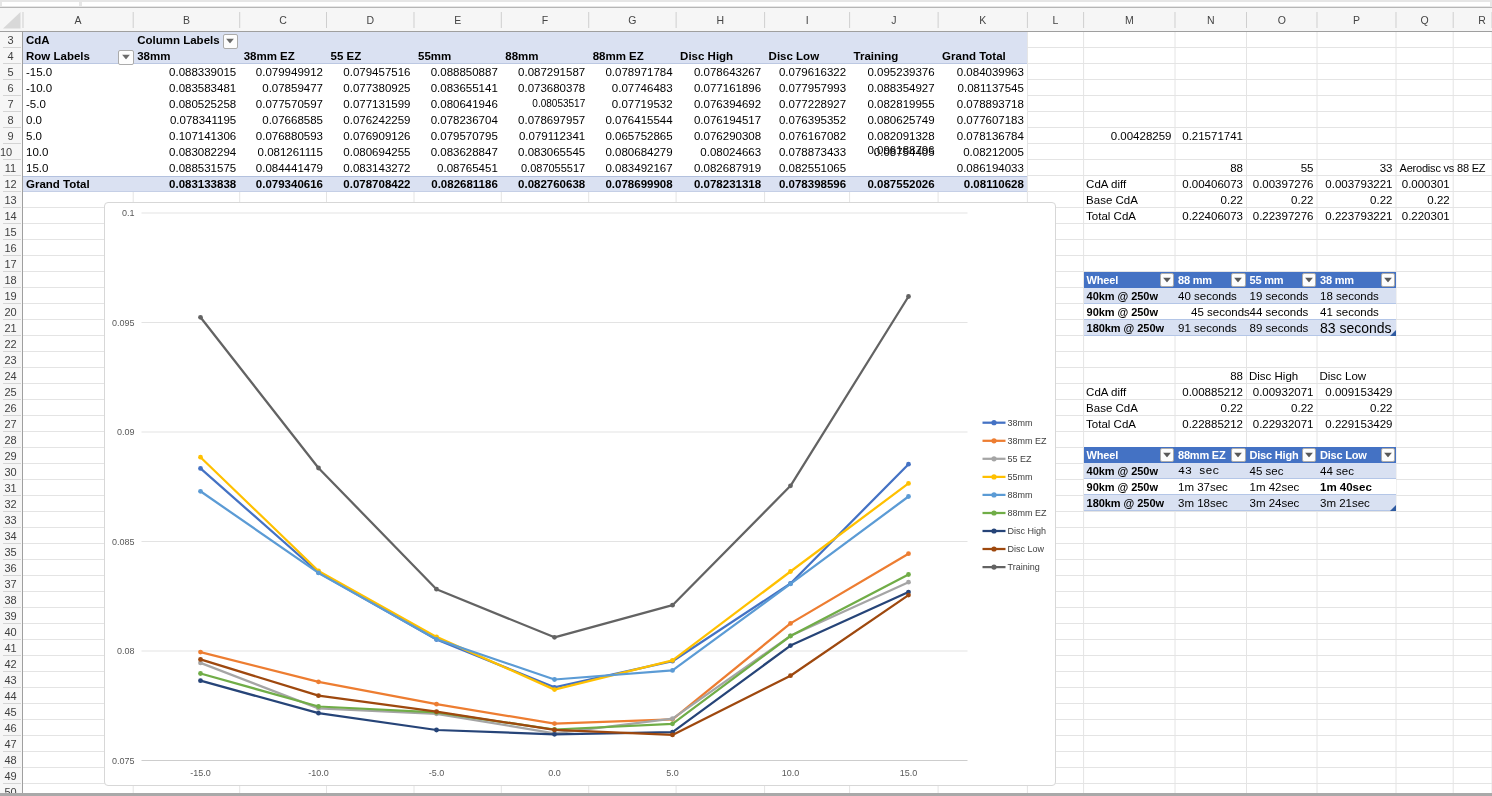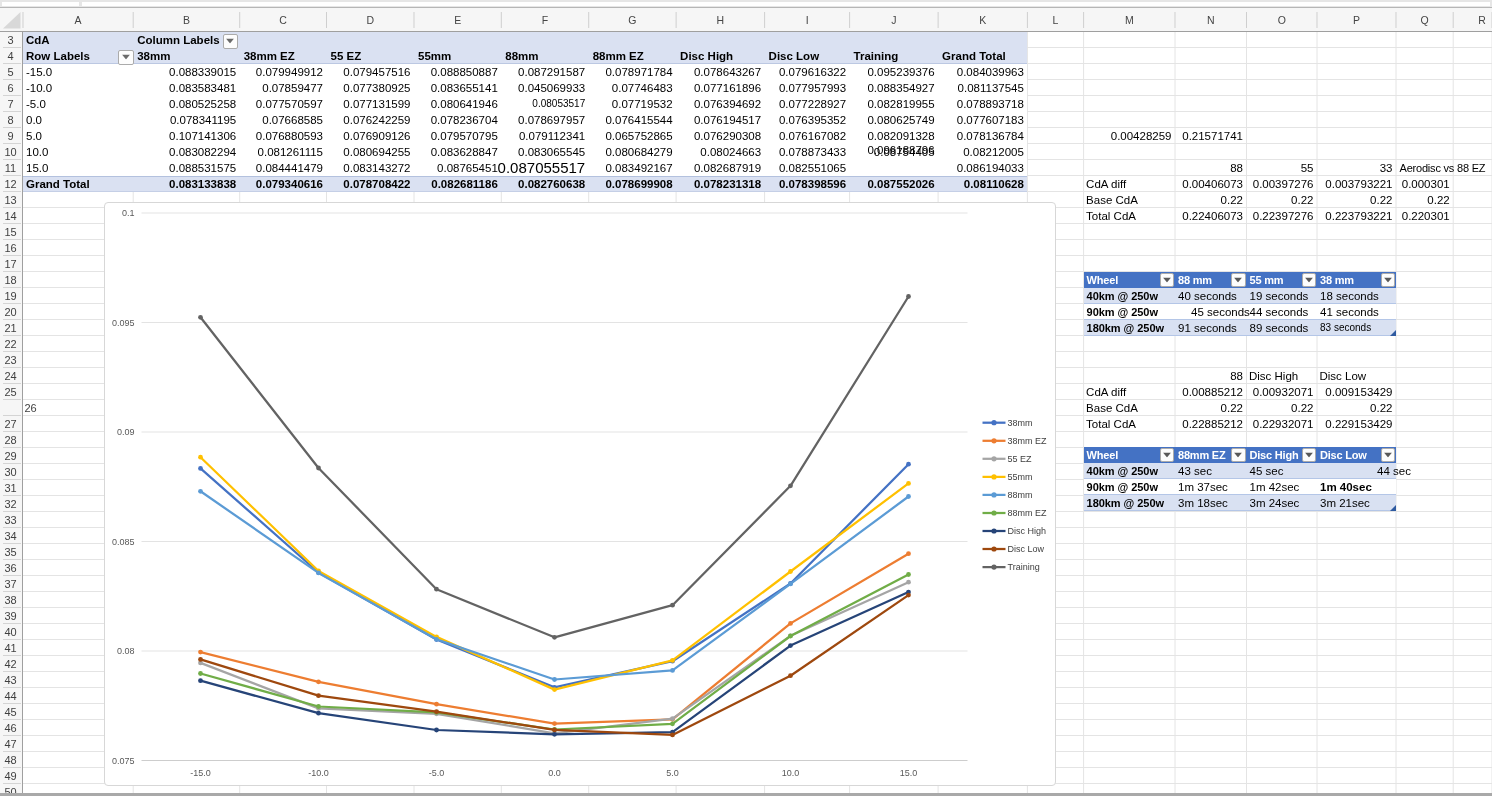--- a/index.html
+++ b/index.html
@@ -42,37 +42,37 @@
 <svg style="position:absolute;left:0;top:0;" width="23" height="796">
       <path d="M3 47.5H21M3 63.5H21M3 79.5H21M3 95.5H21M3 111.5H21M3 127.5H21M3 143.5H21M3 159.5H21M3 175.5H21M3 191.5H21M3 207.5H21M3 223.5H21M3 239.5H21M3 255.5H21M3 271.5H21M3 287.5H21M3 303.5H21M3 319.5H21M3 335.5H21M3 351.5H21M3 367.5H21M3 383.5H21M3 399.5H21M3 415.5H21M3 431.5H21M3 447.5H21M3 463.5H21M3 479.5H21M3 495.5H21M3 511.5H21M3 527.5H21M3 543.5H21M3 559.5H21M3 575.5H21M3 591.5H21M3 607.5H21M3 623.5H21M3 639.5H21M3 655.5H21M3 671.5H21M3 687.5H21M3 703.5H21M3 719.5H21M3 735.5H21M3 751.5H21M3 767.5H21M3 783.5H21" stroke="#d4d4d4" stroke-width="1"></path>
     </svg>
 <div style="position:absolute;left:0;top:31.5px;width:21px;height:16px;line-height:16px;text-align:center;font-size:11px;color:#3f3f3f;">3</div>
 <div style="position:absolute;left:0;top:47.5px;width:21px;height:16px;line-height:16px;text-align:center;font-size:11px;color:#3f3f3f;">4</div>
 <div style="position:absolute;left:0;top:63.5px;width:21px;height:16px;line-height:16px;text-align:center;font-size:11px;color:#3f3f3f;">5</div>
 <div style="position:absolute;left:0;top:79.5px;width:21px;height:16px;line-height:16px;text-align:center;font-size:11px;color:#3f3f3f;">6</div>
 <div style="position:absolute;left:0;top:95.5px;width:21px;height:16px;line-height:16px;text-align:center;font-size:11px;color:#3f3f3f;">7</div>
 <div style="position:absolute;left:0;top:111.5px;width:21px;height:16px;line-height:16px;text-align:center;font-size:11px;color:#3f3f3f;">8</div>
 <div style="position:absolute;left:0;top:127.5px;width:21px;height:16px;line-height:16px;text-align:center;font-size:11px;color:#3f3f3f;">9</div>
-<div style="position:absolute;left:0;top:143.5px;width:21px;height:16px;line-height:16px;text-align:center;font-size:11px;color:#3f3f3f;">10</div>
+<div style="position:absolute;left:0;top:143.5px;width:21px;height:16px;line-height:16px;text-align:left;font-size:11px;color:#3f3f3f;">10</div>
 <div style="position:absolute;left:0;top:159.5px;width:21px;height:16px;line-height:16px;text-align:center;font-size:11px;color:#3f3f3f;">11</div>
 <div style="position:absolute;left:0;top:175.5px;width:21px;height:16px;line-height:16px;text-align:center;font-size:11px;color:#3f3f3f;">12</div>
 <div style="position:absolute;left:0;top:191.5px;width:21px;height:16px;line-height:16px;text-align:center;font-size:11px;color:#3f3f3f;">13</div>
 <div style="position:absolute;left:0;top:207.5px;width:21px;height:16px;line-height:16px;text-align:center;font-size:11px;color:#3f3f3f;">14</div>
 <div style="position:absolute;left:0;top:223.5px;width:21px;height:16px;line-height:16px;text-align:center;font-size:11px;color:#3f3f3f;">15</div>
 <div style="position:absolute;left:0;top:239.5px;width:21px;height:16px;line-height:16px;text-align:center;font-size:11px;color:#3f3f3f;">16</div>
 <div style="position:absolute;left:0;top:255.5px;width:21px;height:16px;line-height:16px;text-align:center;font-size:11px;color:#3f3f3f;">17</div>
 <div style="position:absolute;left:0;top:271.5px;width:21px;height:16px;line-height:16px;text-align:center;font-size:11px;color:#3f3f3f;">18</div>
 <div style="position:absolute;left:0;top:287.5px;width:21px;height:16px;line-height:16px;text-align:center;font-size:11px;color:#3f3f3f;">19</div>
 <div style="position:absolute;left:0;top:303.5px;width:21px;height:16px;line-height:16px;text-align:center;font-size:11px;color:#3f3f3f;">20</div>
 <div style="position:absolute;left:0;top:319.5px;width:21px;height:16px;line-height:16px;text-align:center;font-size:11px;color:#3f3f3f;">21</div>
 <div style="position:absolute;left:0;top:335.5px;width:21px;height:16px;line-height:16px;text-align:center;font-size:11px;color:#3f3f3f;">22</div>
 <div style="position:absolute;left:0;top:351.5px;width:21px;height:16px;line-height:16px;text-align:center;font-size:11px;color:#3f3f3f;">23</div>
 <div style="position:absolute;left:0;top:367.5px;width:21px;height:16px;line-height:16px;text-align:center;font-size:11px;color:#3f3f3f;">24</div>
 <div style="position:absolute;left:0;top:383.5px;width:21px;height:16px;line-height:16px;text-align:center;font-size:11px;color:#3f3f3f;">25</div>
-<div style="position:absolute;left:0;top:399.5px;width:21px;height:16px;line-height:16px;text-align:center;font-size:11px;color:#3f3f3f;padding-left:20px;">26</div>
+<div style="position:absolute;left:0;top:399.5px;width:21px;height:16px;line-height:16px;text-align:center;font-size:11px;color:#3f3f3f;">26</div>
 <div style="position:absolute;left:0;top:415.5px;width:21px;height:16px;line-height:16px;text-align:center;font-size:11px;color:#3f3f3f;">27</div>
 <div style="position:absolute;left:0;top:431.5px;width:21px;height:16px;line-height:16px;text-align:center;font-size:11px;color:#3f3f3f;">28</div>
 <div style="position:absolute;left:0;top:447.5px;width:21px;height:16px;line-height:16px;text-align:center;font-size:11px;color:#3f3f3f;">29</div>
 <div style="position:absolute;left:0;top:463.5px;width:21px;height:16px;line-height:16px;text-align:center;font-size:11px;color:#3f3f3f;">30</div>
 <div style="position:absolute;left:0;top:479.5px;width:21px;height:16px;line-height:16px;text-align:center;font-size:11px;color:#3f3f3f;">31</div>
 <div style="position:absolute;left:0;top:495.5px;width:21px;height:16px;line-height:16px;text-align:center;font-size:11px;color:#3f3f3f;">32</div>
 <div style="position:absolute;left:0;top:511.5px;width:21px;height:16px;line-height:16px;text-align:center;font-size:11px;color:#3f3f3f;">33</div>
 <div style="position:absolute;left:0;top:527.5px;width:21px;height:16px;line-height:16px;text-align:center;font-size:11px;color:#3f3f3f;">34</div>
 <div style="position:absolute;left:0;top:543.5px;width:21px;height:16px;line-height:16px;text-align:center;font-size:11px;color:#3f3f3f;">35</div>
 <div style="position:absolute;left:0;top:559.5px;width:21px;height:16px;line-height:16px;text-align:center;font-size:11px;color:#3f3f3f;">36</div>
@@ -115,21 +115,21 @@
 <div style="position:absolute;top:63.5px;height:16px;line-height:16.5px;font-size:11.5px;color:#000000;white-space:nowrap;right:819.4px;">0.078971784</div>
 <div style="position:absolute;top:63.5px;height:16px;line-height:16.5px;font-size:11.5px;color:#000000;white-space:nowrap;right:730.9px;">0.078643267</div>
 <div style="position:absolute;top:63.5px;height:16px;line-height:16.5px;font-size:11.5px;color:#000000;white-space:nowrap;right:645.9px;">0.079616322</div>
 <div style="position:absolute;top:63.5px;height:16px;line-height:16.5px;font-size:11.5px;color:#000000;white-space:nowrap;right:557.4px;">0.095239376</div>
 <div style="position:absolute;top:63.5px;height:16px;line-height:16.5px;font-size:11.5px;color:#000000;white-space:nowrap;right:468.1px;">0.084039963</div>
 <div style="position:absolute;top:79.5px;height:16px;line-height:16.5px;font-size:11.5px;color:#000000;white-space:nowrap;left:26.0px;">-10.0</div>
 <div style="position:absolute;top:79.5px;height:16px;line-height:16.5px;font-size:11.5px;color:#000000;white-space:nowrap;right:1255.8px;">0.083583481</div>
 <div style="position:absolute;top:79.5px;height:16px;line-height:16.5px;font-size:11.5px;color:#000000;white-space:nowrap;right:1169.0px;">0.07859477</div>
 <div style="position:absolute;top:79.5px;height:16px;line-height:16.5px;font-size:11.5px;color:#000000;white-space:nowrap;right:1081.5px;">0.077380925</div>
 <div style="position:absolute;top:79.5px;height:16px;line-height:16.5px;font-size:11.5px;color:#000000;white-space:nowrap;right:994.2px;">0.083655141</div>
-<div style="position:absolute;top:79.5px;height:16px;line-height:16.5px;font-size:11.5px;color:#000000;white-space:nowrap;right:906.8px;">0.045069933</div>
+<div style="position:absolute;top:79.5px;height:16px;line-height:16.5px;font-size:11.5px;color:#000000;white-space:nowrap;right:906.8px;">0.073680378</div>
 <div style="position:absolute;top:79.5px;height:16px;line-height:16.5px;font-size:11.5px;color:#000000;white-space:nowrap;right:819.4px;">0.07746483</div>
 <div style="position:absolute;top:79.5px;height:16px;line-height:16.5px;font-size:11.5px;color:#000000;white-space:nowrap;right:730.9px;">0.077161896</div>
 <div style="position:absolute;top:79.5px;height:16px;line-height:16.5px;font-size:11.5px;color:#000000;white-space:nowrap;right:645.9px;">0.077957993</div>
 <div style="position:absolute;top:79.5px;height:16px;line-height:16.5px;font-size:11.5px;color:#000000;white-space:nowrap;right:557.4px;">0.088354927</div>
 <div style="position:absolute;top:79.5px;height:16px;line-height:16.5px;font-size:11.5px;color:#000000;white-space:nowrap;right:468.1px;">0.081137545</div>
 <div style="position:absolute;top:95.5px;height:16px;line-height:16.5px;font-size:11.5px;color:#000000;white-space:nowrap;left:26.0px;">-5.0</div>
 <div style="position:absolute;top:95.5px;height:16px;line-height:16.5px;font-size:11.5px;color:#000000;white-space:nowrap;right:1255.8px;">0.080525258</div>
 <div style="position:absolute;top:95.5px;height:16px;line-height:16.5px;font-size:11.5px;color:#000000;white-space:nowrap;right:1169.0px;">0.077570597</div>
 <div style="position:absolute;top:95.5px;height:16px;line-height:16.5px;font-size:11.5px;color:#000000;white-space:nowrap;right:1081.5px;text-align:center;">0.077131599</div>
 <div style="position:absolute;top:95.5px;height:16px;line-height:16.5px;font-size:11.5px;color:#000000;white-space:nowrap;right:994.2px;">0.080641946</div>
@@ -170,21 +170,21 @@
 <div style="position:absolute;top:143.5px;height:16px;line-height:16.5px;font-size:11.5px;color:#000000;white-space:nowrap;right:819.4px;">0.080684279</div>
 <div style="position:absolute;top:143.5px;height:16px;line-height:16.5px;font-size:11.5px;color:#000000;white-space:nowrap;right:730.9px;">0.08024663</div>
 <div style="position:absolute;top:143.5px;height:16px;line-height:16.5px;font-size:11.5px;color:#000000;white-space:nowrap;right:645.9px;">0.078873433</div>
 <div style="position:absolute;top:143.5px;height:16px;line-height:16.5px;font-size:11.5px;color:#000000;white-space:nowrap;right:557.4px;">0.08754405</div>
 <div style="position:absolute;top:143.5px;height:16px;line-height:16.5px;font-size:11.5px;color:#000000;white-space:nowrap;right:468.1px;">0.08212005</div>
 <div style="position:absolute;top:159.5px;height:16px;line-height:16.5px;font-size:11.5px;color:#000000;white-space:nowrap;left:26.0px;">15.0</div>
 <div style="position:absolute;top:159.5px;height:16px;line-height:16.5px;font-size:11.5px;color:#000000;white-space:nowrap;right:1255.8px;">0.088531575</div>
 <div style="position:absolute;top:159.5px;height:16px;line-height:16.5px;font-size:11.5px;color:#000000;white-space:nowrap;right:1169.0px;">0.084441479</div>
 <div style="position:absolute;top:159.5px;height:16px;line-height:16.5px;font-size:11.5px;color:#000000;white-space:nowrap;right:1081.5px;">0.083143272</div>
 <div style="position:absolute;top:159.5px;height:16px;line-height:16.5px;font-size:11.5px;color:#000000;white-space:nowrap;right:994.2px;">0.08765451</div>
-<div style="position:absolute;top:159.5px;height:16px;line-height:16.5px;font-size:15px;color:#000000;white-space:nowrap;right:906.8px;">0.087055517</div>
+<div style="position:absolute;top:159.5px;height:16px;line-height:16.5px;font-size:11px;color:#000000;white-space:nowrap;right:906.8px;">0.087055517</div>
 <div style="position:absolute;top:159.5px;height:16px;line-height:16.5px;font-size:11.5px;color:#000000;white-space:nowrap;right:819.4px;">0.083492167</div>
 <div style="position:absolute;top:159.5px;height:16px;line-height:16.5px;font-size:11.5px;color:#000000;white-space:nowrap;right:730.9px;">0.082687919</div>
 <div style="position:absolute;top:159.5px;height:16px;line-height:16.5px;font-size:11.5px;color:#000000;white-space:nowrap;right:645.9px;">0.082551065</div>
 <div style="position:absolute;top:142px;height:16px;line-height:16.5px;font-size:11.5px;color:#000000;white-space:nowrap;right:557.4px;">0.096188796</div>
 <div style="position:absolute;top:159.5px;height:16px;line-height:16.5px;font-size:11.5px;color:#000000;white-space:nowrap;right:468.1px;">0.086194033</div>
 <div style="position:absolute;top:175.5px;height:16px;line-height:16.5px;font-size:11.5px;color:#000000;white-space:nowrap;font-weight:bold;left:26.0px;">Grand Total</div>
 <div style="position:absolute;top:175.5px;height:16px;line-height:16.5px;font-size:11.5px;color:#000000;white-space:nowrap;font-weight:bold;right:1255.8px;">0.083133838</div>
 <div style="position:absolute;top:175.5px;height:16px;line-height:16.5px;font-size:11.5px;color:#000000;white-space:nowrap;font-weight:bold;right:1169.0px;">0.079340616</div>
 <div style="position:absolute;top:175.5px;height:16px;line-height:16.5px;font-size:11.5px;color:#000000;white-space:nowrap;font-weight:bold;right:1081.5px;">0.078708422</div>
 <div style="position:absolute;top:175.5px;height:16px;line-height:16.5px;font-size:11.5px;color:#000000;white-space:nowrap;font-weight:bold;right:994.2px;">0.082681186</div>
@@ -272,21 +272,21 @@
     <div style="position:absolute;top:287.5px;height:16px;line-height:16.5px;font-size:11.5px;color:#000000;white-space:nowrap;left:1320.0px;">18 seconds</div>
     <div style="position:absolute;left:1083.6px;top:303.5px;width:312.4px;height:16px;background:#ffffff;border-bottom:1px solid #b4c6e7;box-sizing:border-box;"></div>
     <div style="position:absolute;top:303.5px;height:16px;line-height:16.5px;font-size:11px;color:#000000;white-space:nowrap;letter-spacing:-0.05px;font-weight:bold;left:1086.6px;">90km @ 250w</div>
     <div style="position:absolute;top:303.5px;height:16px;line-height:16.5px;font-size:11.5px;color:#000000;white-space:nowrap;left:1178.0px;margin-left:13px;">45 seconds</div>
     <div style="position:absolute;top:303.5px;height:16px;line-height:16.5px;font-size:11.5px;color:#000000;white-space:nowrap;left:1249.5px;">44 seconds</div>
     <div style="position:absolute;top:303.5px;height:16px;line-height:16.5px;font-size:11.5px;color:#000000;white-space:nowrap;left:1320.0px;">41 seconds</div>
     <div style="position:absolute;left:1083.6px;top:319.5px;width:312.4px;height:16px;background:#d9e1f2;border-bottom:1px solid #b4c6e7;box-sizing:border-box;"></div>
     <div style="position:absolute;top:319.5px;height:16px;line-height:16.5px;font-size:11px;color:#000000;white-space:nowrap;letter-spacing:-0.05px;font-weight:bold;left:1086.6px;">180km @ 250w</div>
     <div style="position:absolute;top:319.5px;height:16px;line-height:16.5px;font-size:11.5px;color:#000000;white-space:nowrap;left:1178.0px;">91 seconds</div>
     <div style="position:absolute;top:319.5px;height:16px;line-height:16.5px;font-size:11.5px;color:#000000;white-space:nowrap;left:1249.5px;">89 seconds</div>
-    <div style="position:absolute;top:319.5px;height:16px;line-height:16.5px;font-size:10px;color:#000000;white-space:nowrap;left:1320.0px;">83 seconds</div>
+    <div style="position:absolute;top:319.5px;height:16px;line-height:16.5px;font-size:14px;color:#000000;white-space:nowrap;left:1320.0px;">83 seconds</div>
     <svg style="position:absolute;left:1390.0px;top:329.5px;" width="6" height="6">
       <polygon points="6,0 6,6 0,6" fill="#2e5aa0"></polygon>
     </svg>
 <div style="position:absolute;left:1083.6px;top:447.0px;width:312.4px;height:16px;background:#4472c4;"></div>
     <div style="position:absolute;top:447.0px;height:16px;line-height:16.5px;font-size:11px;color:#ffffff;white-space:nowrap;letter-spacing:-0.2px;font-weight:bold;left:1086.6px;">Wheel</div>
     <div style="position:absolute;top:447.0px;height:16px;line-height:16.5px;font-size:11px;color:#ffffff;white-space:nowrap;letter-spacing:-0.2px;font-weight:bold;left:1178.0px;">88mm EZ</div>
     <div style="position:absolute;top:447.0px;height:16px;line-height:16.5px;font-size:11px;color:#ffffff;white-space:nowrap;letter-spacing:-0.2px;font-weight:bold;left:1249.5px;">Disc High</div>
     <div style="position:absolute;top:447.0px;height:16px;line-height:16.5px;font-size:11px;color:#ffffff;white-space:nowrap;letter-spacing:-0.2px;font-weight:bold;left:1320.0px;">Disc Low</div>
     <div class="dd" style="left:1159.5px;top:448.0px;width:14.5px;height:14px;">
       <svg width="8" height="5" viewBox="0 0 8 5">
@@ -303,23 +303,23 @@
         <polygon points="0,0 8,0 4,5" fill="#595959"></polygon>
       </svg>
     </div>
     <div class="dd" style="left:1380.5px;top:448.0px;width:14.5px;height:14px;">
       <svg width="8" height="5" viewBox="0 0 8 5">
         <polygon points="0,0 8,0 4,5" fill="#595959"></polygon>
       </svg>
     </div>
     <div style="position:absolute;left:1083.6px;top:463.0px;width:312.4px;height:16px;background:#d9e1f2;border-bottom:1px solid #b4c6e7;box-sizing:border-box;"></div>
     <div style="position:absolute;top:463.0px;height:16px;line-height:16.5px;font-size:11px;color:#000000;white-space:nowrap;letter-spacing:-0.05px;font-weight:bold;left:1086.6px;">40km @ 250w</div>
-    <div style="position:absolute;top:463.0px;height:16px;line-height:16.5px;font-size:11.5px;color:#000000;white-space:nowrap;left:1178.0px;">43 sec</div>
+    <div style="position:absolute;top:463.0px;height:16px;line-height:16.5px;font-size:11.5px;color:#000000;white-space:nowrap;left:1178.0px;font-family:Liberation Mono, monospace;">43 sec</div>
     <div style="position:absolute;top:463.0px;height:16px;line-height:16.5px;font-size:11.5px;color:#000000;white-space:nowrap;left:1249.5px;">45 sec</div>
-    <div style="position:absolute;top:463.0px;height:16px;line-height:16.5px;font-size:11.5px;color:#000000;white-space:nowrap;left:1377px;">44 sec</div>
+    <div style="position:absolute;top:463.0px;height:16px;line-height:16.5px;font-size:11.5px;color:#000000;white-space:nowrap;left:1320.0px;">44 sec</div>
     <div style="position:absolute;left:1083.6px;top:479.0px;width:312.4px;height:16px;background:#ffffff;border-bottom:1px solid #b4c6e7;box-sizing:border-box;"></div>
     <div style="position:absolute;top:479.0px;height:16px;line-height:16.5px;font-size:11px;color:#000000;white-space:nowrap;letter-spacing:-0.05px;font-weight:bold;left:1086.6px;">90km @ 250w</div>
     <div style="position:absolute;top:479.0px;height:16px;line-height:16.5px;font-size:11.5px;color:#000000;white-space:nowrap;left:1178.0px;">1m 37sec</div>
     <div style="position:absolute;top:479.0px;height:16px;line-height:16.5px;font-size:11.5px;color:#000000;white-space:nowrap;left:1249.5px;">1m 42sec</div>
     <div style="position:absolute;top:479.0px;height:16px;line-height:16.5px;font-size:11.5px;color:#000000;white-space:nowrap;left:1320.0px;font-weight:bold;">1m 40sec</div>
     <div style="position:absolute;left:1083.6px;top:495.0px;width:312.4px;height:16px;background:#d9e1f2;border-bottom:1px solid #b4c6e7;box-sizing:border-box;"></div>
     <div style="position:absolute;top:495.0px;height:16px;line-height:16.5px;font-size:11px;color:#000000;white-space:nowrap;letter-spacing:-0.05px;font-weight:bold;left:1086.6px;">180km @ 250w</div>
     <div style="position:absolute;top:495.0px;height:16px;line-height:16.5px;font-size:11.5px;color:#000000;white-space:nowrap;left:1178.0px;">3m 18sec</div>
     <div style="position:absolute;top:495.0px;height:16px;line-height:16.5px;font-size:11.5px;color:#000000;white-space:nowrap;left:1249.5px;">3m 24sec</div>
     <div style="position:absolute;top:495.0px;height:16px;line-height:16.5px;font-size:11.5px;color:#000000;white-space:nowrap;left:1320.0px;">3m 21sec</div>

